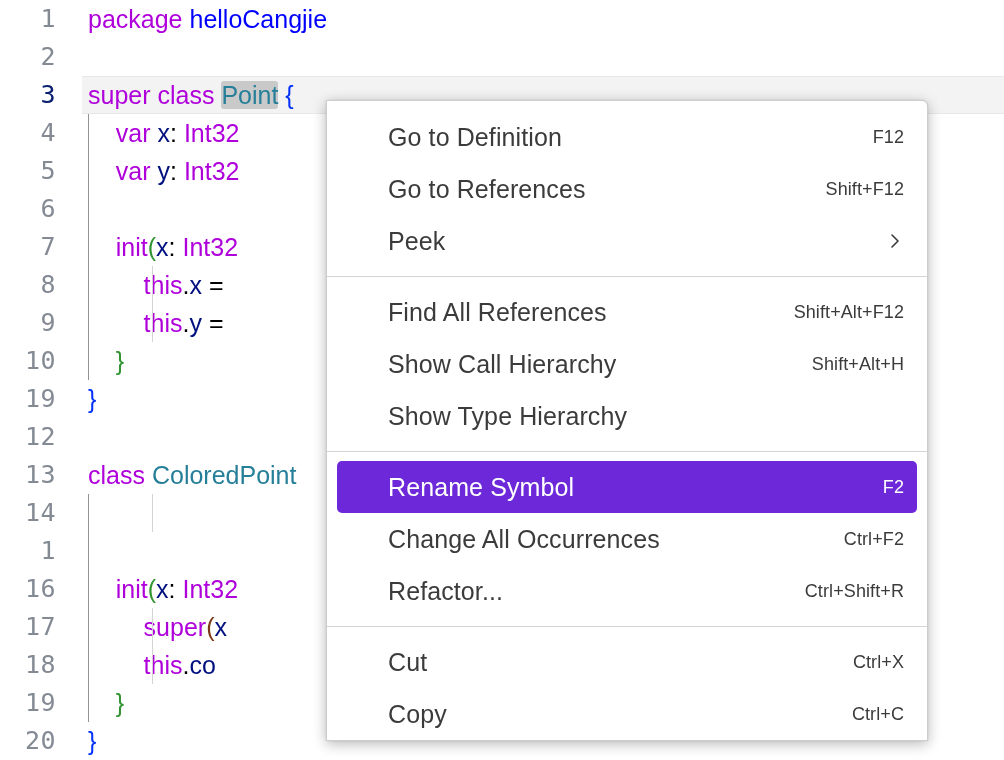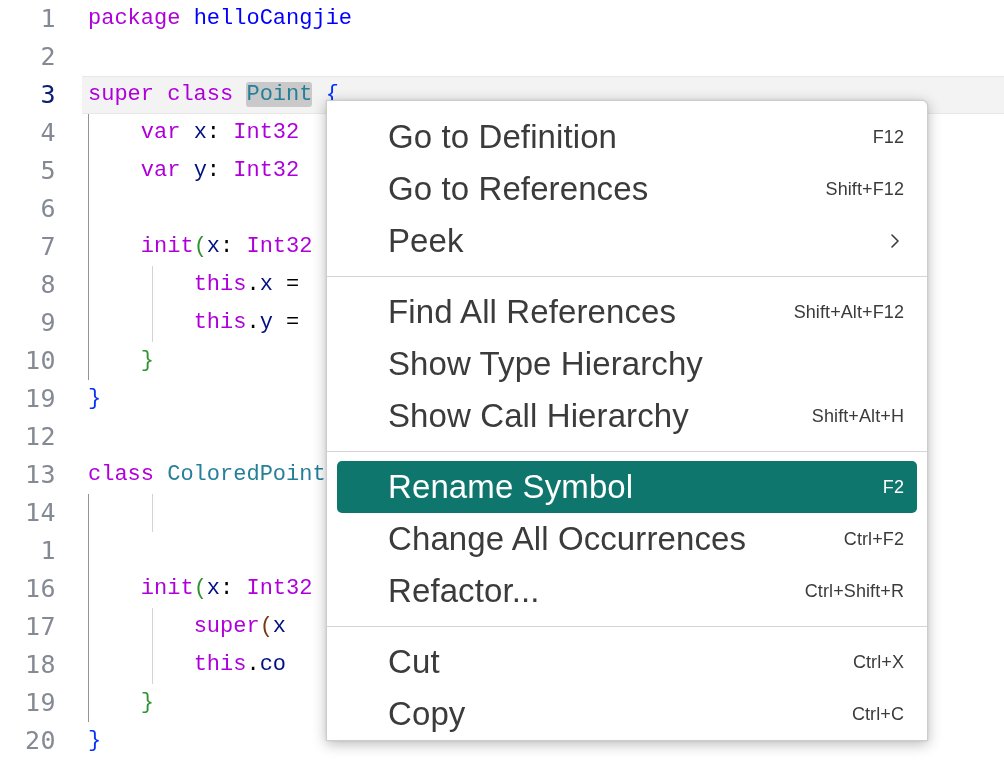--- a/index.html
+++ b/index.html
@@ -73,22 +73,22 @@
   .ln.active {
     color: #0b216f;
     font-weight: 400;
   }
 
   .code-text {
     position: absolute;
     left: 88px;
     top: 0;
     white-space: pre;
-    font-family: Liberation Mono, monospace;
-    font-size: 22px;
+    font-family: Liberation Sans, sans-serif;
+    font-size: 25px;
   }
 
   
   .t-kw    { color: #af00db; }
   .t-ns    { color: #0000ff; }
   .t-type  { color: #267f99; }
   .t-var   { color: #001080; }
   .t-punc  { color: #000000; }
   .t-br1   { color: #0431fa; }
   .t-br2   { color: #319331; }
@@ -135,21 +135,21 @@
     margin: 0 10px;
     display: flex;
     align-items: center;
     border-radius: 5px;
     box-sizing: border-box;
     padding: 0 10px 0 51px;
     cursor: default;
   }
 
   .menu-item .label {
-    font-size: 33px;
+    font-size: 25px;
     color: #3b3b3b;
     letter-spacing: 0.1px;
     white-space: nowrap;
   }
 
   .menu-item .keybinding {
     margin-left: auto;
     font-size: 18px;
     color: #3b3b3b;
     letter-spacing: 0.1px;
@@ -161,21 +161,21 @@
     margin-left: auto;
     width: 24px;
     height: 24px;
     display: flex;
     align-items: center;
     justify-content: center;
     color: #3b3b3b;
   }
 
   .menu-item.selected {
-    background: #0f766e;
+    background: #6d28d9;
   }
   .menu-item.selected .label,
   .menu-item.selected .keybinding {
     color: #ffffff;
   }
 
   .menu-separator {
     height: 1px;
     background: #d4d4d4;
     margin: 9px 0 9px 0;
@@ -236,25 +236,25 @@
           </span>
         </div>
       </div>
       <div class="menu-separator"></div>
       <div class="menu-group">
         <div class="menu-item">
           <span class="label">Find All References</span>
           <span class="keybinding">Shift+Alt+F12</span>
         </div>
         <div class="menu-item">
-          <span class="label">Show Type Hierarchy</span>
-        </div>
-        <div class="menu-item">
           <span class="label">Show Call Hierarchy</span>
           <span class="keybinding">Shift+Alt+H</span>
+        </div>
+        <div class="menu-item">
+          <span class="label">Show Type Hierarchy</span>
         </div>
       </div>
       <div class="menu-separator"></div>
       <div class="menu-group">
         <div class="menu-item selected">
           <span class="label">Rename Symbol</span>
           <span class="keybinding">F2</span>
         </div>
         <div class="menu-item">
           <span class="label">Change All Occurrences</span>

